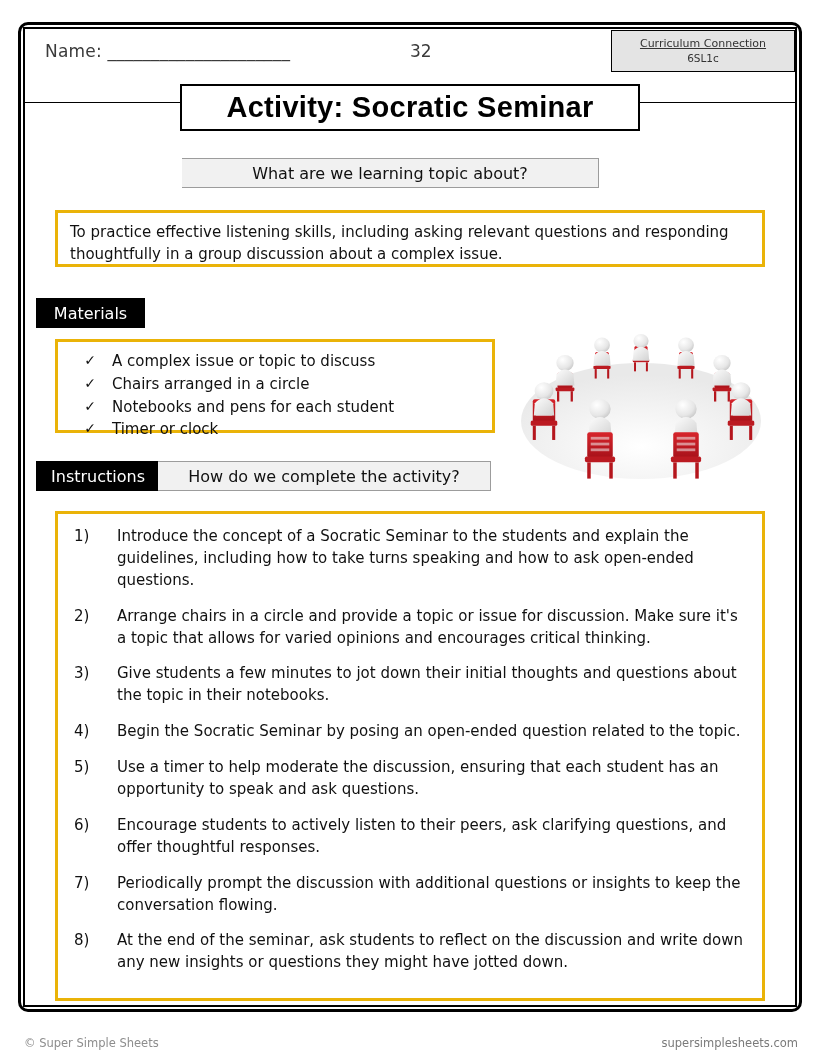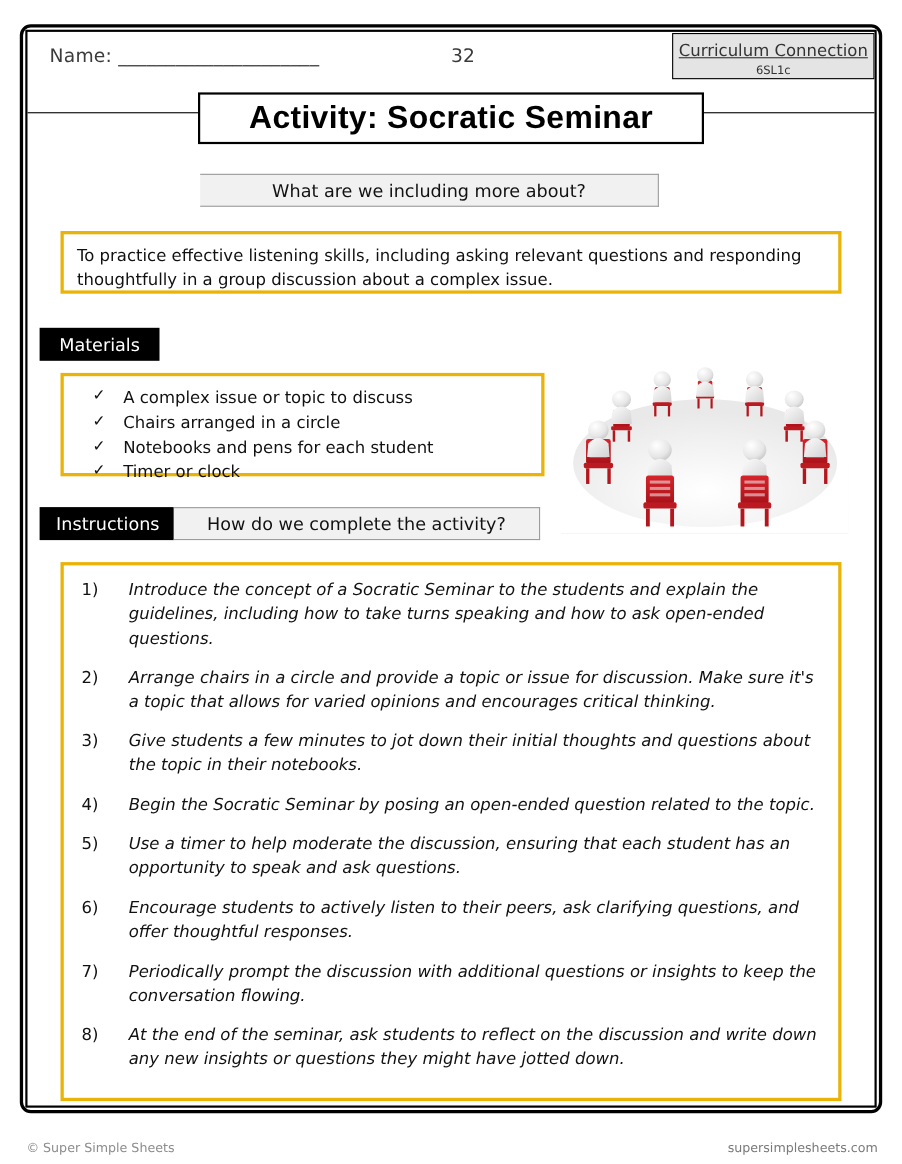--- a/index.html
+++ b/index.html
@@ -69,21 +69,21 @@
     top: 1px;
     width: 184px;
     height: 42px;
     background: #e4e4e4;
     border: 1px solid #000;
     box-sizing: border-box;
     text-align: center;
     padding-top: 5px;
   }
   .curriculum-title {
-    font-size: 15px;
+    font-size: 11px;
     color: #333;
     text-decoration: underline;
     display: block;
     line-height: 1.4;
   }
   .curriculum-code {
     font-size: 10.5px;
     color: #333;
     display: block;
     line-height: 1.5;
@@ -224,21 +224,21 @@
     line-height: 1.46;
     color: #111;
   }
   .instr-item:last-child { margin-bottom: 0; }
   .instr-num {
     width: 47px;
     flex: 0 0 47px;
     padding-left: 4px;
     box-sizing: border-box;
   }
-  .instr-text { flex: 1; padding-right: 6px; font-style: italic; }
+  .instr-text { flex: 1; padding-right: 6px; }
 
   
   .illus {
     position: absolute;
     left: 510px;
     top: 305px;
     width: 261px;
     height: 180px;
     background: linear-gradient(180deg, #ffffff 0%, #fdfdfd 55%, #f0f0f0 88%, #eaeaea 100%);
     overflow: hidden;
@@ -285,21 +285,21 @@
   <div class="header-rule-left"></div>
   <div class="header-rule-right"></div>
 </div>
 
 <div class="title-box">
   <span class="title-text">Activity: Socratic Seminar</span>
 </div>
 
 <div class="sect-head" id="objective-head">
   <div class="sect-label">Objective</div>
-  <div class="sect-question">What are we including more about?</div>
+  <div class="sect-question">What are we learning topic about?</div>
 </div>
 
 <div class="content-box" id="objective-box">
   <div class="objective-text">To practice effective listening skills, including asking relevant questions and responding thoughtfully in a group discussion about a complex issue.</div>
 </div>
 
 <div class="sect-head" id="materials-head">
   <div class="sect-label">Materials</div>
 </div>
 

